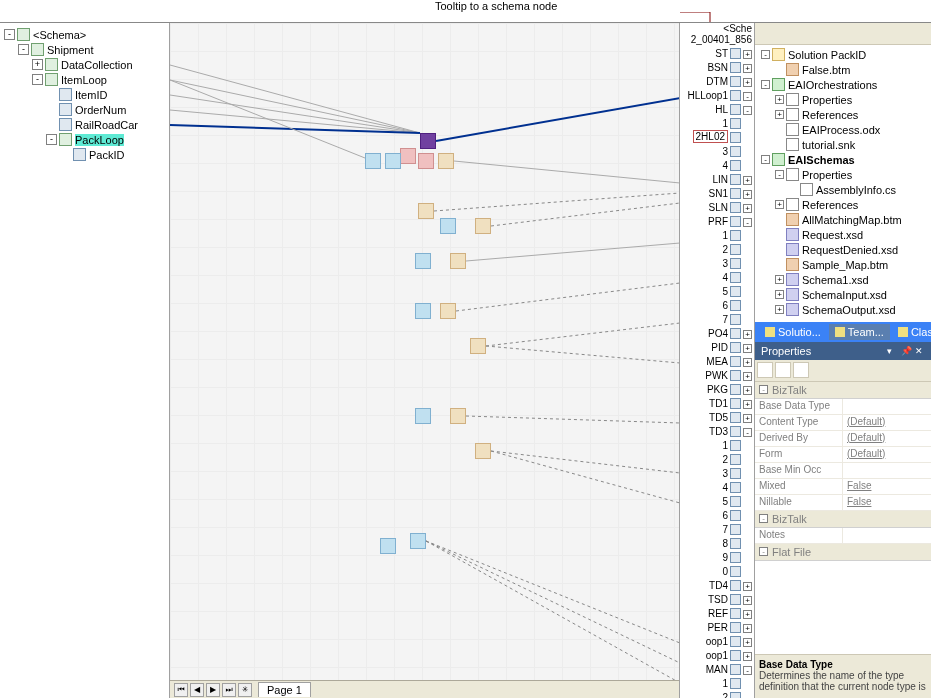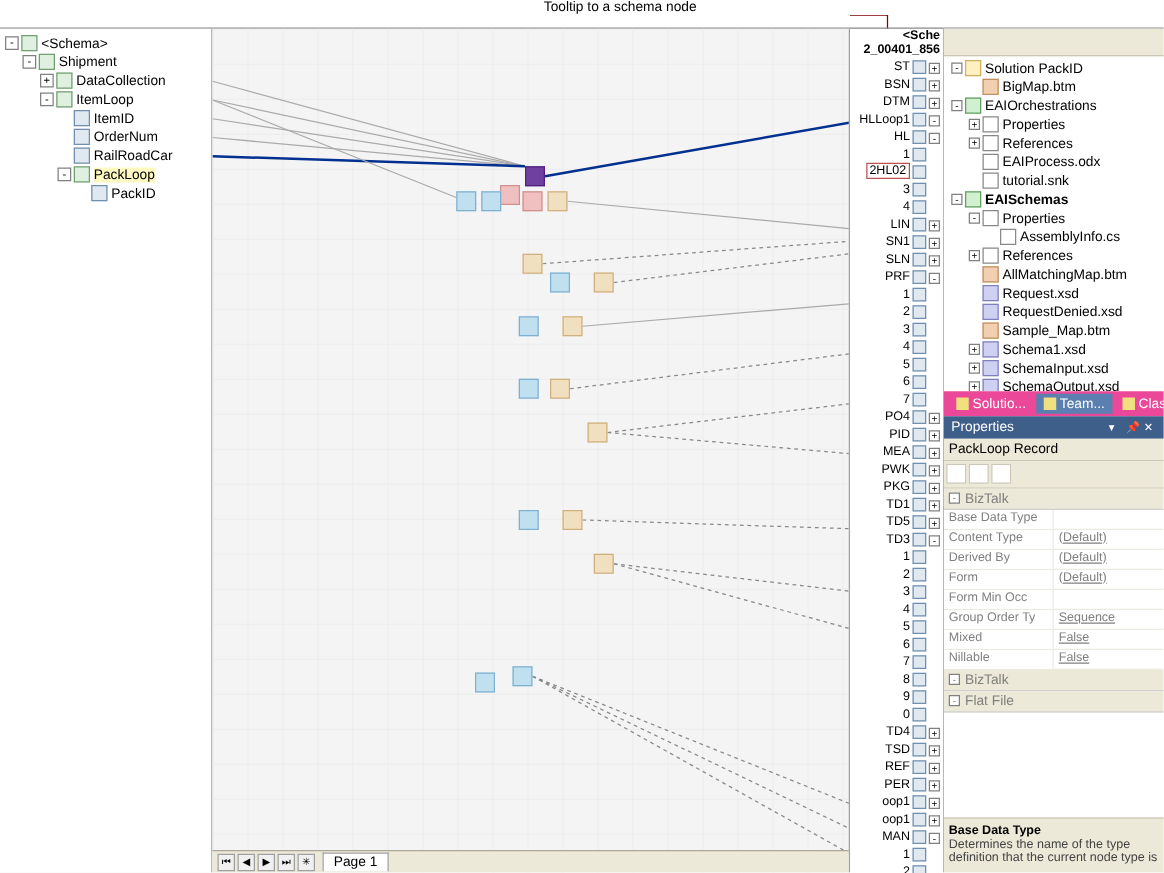--- a/index.html
+++ b/index.html
@@ -16,21 +16,21 @@
   .tree-row .exp { width: 11px; height: 11px; border: 1px solid #808080; background: #fff; font-size: 9px; line-height: 9px; text-align: center; margin-right: 2px; cursor: pointer; color: #000; }
   .tree-row .icon { width: 13px; height: 13px; margin-right: 3px; }
   .tree-row .lbl { }
   .ic-rec { background: #e0f0e0; border: 1px solid #70a070; }
   .ic-field { background: #e0e8f0; border: 1px solid #7090b0; }
   .pad1 { padding-left: 0; }
   .pad2 { padding-left: 14px; }
   .pad3 { padding-left: 28px; }
   .pad4 { padding-left: 42px; }
   .pad5 { padding-left: 56px; }
-  .selected .lbl { background: #fef9c3; }
+  .selected .lbl { background: #5eead4; }
 
   
   .canvas { flex: 1; background: #f4f4f4; position: relative; border-right: 1px solid #a0a0a0; }
   .grid { position: absolute; inset: 0; background-image:
     linear-gradient(to right, #ececec 1px, transparent 1px),
     linear-gradient(to bottom, #ececec 1px, transparent 1px);
     background-size: 28px 28px; }
   .functoid { position: absolute; width: 16px; height: 16px; border: 1px solid #888; }
   .f-purple { background: #7040a0; border-color: #502080; }
   .f-blue { background: #c0e0f0; border-color: #80b0d0; }
@@ -45,41 +45,41 @@
   
   .right-tree { width: 75px; background: #fff; border-right: 1px solid #a0a0a0; overflow-y: auto; overflow-x: hidden; position: relative; }
   .right-tree::-webkit-scrollbar { width: 16px; }
   .right-tree::-webkit-scrollbar-track { background: #ece9d8; }
   .right-tree::-webkit-scrollbar-thumb { background: #cdc8b5; border: 1px solid #aca899; }
   .right-row { display: flex; align-items: flex-end; height: 14px; justify-content: flex-end; padding-right: 2px; white-space: nowrap; }
   .right-row .lbl2 { margin-right: 2px; font-size: 10px; }
   .right-row .icon2 { width: 11px; height: 11px; background: #e0e8f0; border: 1px solid #7090b0; margin-right: 2px; }
   .right-row .exp2 { width: 9px; height: 9px; border: 1px solid #808080; background: #fff; font-size: 8px; line-height: 7px; text-align: center; }
   .right-hl { border: 1px solid #c05050; padding: 0 2px; }
-  .right-title { text-align: right; font-size: 10px; padding-right: 2px; white-space: nowrap; font-weight: bold; }
+  .right-title { text-align: right; font-size: 10px; padding-right: 2px; white-space: nowrap; }
 
   
   .sol-panel { width: 176px; background: #fff; display: flex; flex-direction: column; }
   .sol-toolbar { height: 22px; background: #ece9d8; border-bottom: 1px solid #cdc8b5; }
   .sol-tree { flex: 1; padding: 2px; overflow: hidden; }
   .sol-row { display: flex; align-items: center; height: 15px; white-space: nowrap; }
   .sol-row .exp3 { width: 9px; height: 9px; border: 1px solid #808080; background: #fff; font-size: 8px; line-height: 7px; text-align: center; margin-right: 2px; cursor: pointer; }
   .sol-row .ic3 { width: 13px; height: 13px; margin-right: 3px; }
   .ic-sol { background: #fff0c0; border: 1px solid #d0b060; }
   .ic-csp { background: #d0f0d0; border: 1px solid #60a060; }
   .ic-file { background: #fff; border: 1px solid #888; }
   .ic-map { background: #f0d0b0; border: 1px solid #c09060; }
   .ic-xsd { background: #d0d0f0; border: 1px solid #8080c0; }
   .sol-row .lbl3 { font-size: 11px; }
   .bold { font-weight: bold; }
   .spad1 { padding-left: 4px; }
   .spad2 { padding-left: 18px; }
   .spad3 { padding-left: 32px; }
 
-  .tab-strip { height: 20px; background: #ec4899; display: flex; align-items: center; padding: 0 4px; gap: 2px; }
+  .tab-strip { height: 20px; background: #3b82f6; display: flex; align-items: center; padding: 0 4px; gap: 2px; }
   .tab-strip .tab2 { padding: 2px 6px; color: #fff; font-size: 10px; cursor: pointer; display: flex; align-items: center; gap: 3px; }
   .tab-strip .tab2.active { background: #5a7fb0; }
   .tab-strip .ticon { width: 10px; height: 10px; background: #f0e080; }
 
   
   .prop-header { background: #3e5f8a; color: #fff; padding: 2px 6px; display: flex; justify-content: space-between; align-items: center; height: 18px; }
   .prop-header .pins { display: flex; gap: 4px; }
   .prop-header .pin-ic { width: 10px; height: 10px; color: #fff; font-size: 9px; }
   .prop-sub { background: #ece9d8; padding: 2px 4px; border-bottom: 1px solid #cdc8b5; height: 18px; display: flex; align-items: center; }
   .prop-toolbar { background: #ece9d8; padding: 2px; border-bottom: 1px solid #cdc8b5; height: 22px; display: flex; gap: 2px; }
@@ -451,21 +451,21 @@
     <div class="sol-toolbar"></div>
     <div class="sol-tree" id="sol-tree">
         <div class="sol-row spad1">
           <span class="exp3">-</span>
           <span class="ic3 ic-sol"></span>
           <span class="lbl3">Solution PackID</span>
         </div>
         <div class="sol-row spad2">
           <span style="width: 11px; display: inline-block;"></span>
           <span class="ic3 ic-map"></span>
-          <span class="lbl3">BigMap.btm</span>
+          <span class="lbl3">False.btm</span>
         </div>
         <div class="sol-row spad1">
           <span class="exp3">-</span>
           <span class="ic3 ic-csp"></span>
           <span class="lbl3">EAIOrchestrations</span>
         </div>
         <div class="sol-row spad2">
           <span class="exp3">+</span>
           <span class="ic3 ic-file"></span>
           <span class="lbl3">Properties</span>
@@ -557,23 +557,20 @@
         </div>
       </div>
 
     <div class="prop-header">
       <span>Properties</span>
       <span class="pins">
         <span class="pin-ic">▾</span>
         <span class="pin-ic">📌</span>
         <span class="pin-ic">✕</span>
       </span>
-    </div>
-    <div class="prop-sub">
-      <span>PackLoop Record</span>
     </div>
     <div class="prop-toolbar">
       <div class="tb-ic"></div>
       <div class="tb-ic"></div>
       <div class="tb-ic"></div>
     </div>
     <div class="prop-grid" id="prop-grid">
         <div class="prop-cat">
           <span class="cexp">-</span>
           <span>BizTalk</span>
@@ -588,38 +585,38 @@
         </div>
         <div class="prop-row">
           <div class="pname">Derived By</div>
           <div class="pval">(Default)</div>
         </div>
         <div class="prop-row">
           <div class="pname">Form</div>
           <div class="pval">(Default)</div>
         </div>
         <div class="prop-row">
-          <div class="pname">Form Min Occ</div>
+          <div class="pname">Base Min Occ</div>
           <div class="pval"></div>
-        </div>
-        <div class="prop-row">
-          <div class="pname">Group Order Ty</div>
-          <div class="pval">Sequence</div>
         </div>
         <div class="prop-row">
           <div class="pname">Mixed</div>
           <div class="pval">False</div>
         </div>
         <div class="prop-row">
           <div class="pname">Nillable</div>
           <div class="pval">False</div>
         </div>
         <div class="prop-cat">
           <span class="cexp">-</span>
           <span>BizTalk</span>
+        </div>
+        <div class="prop-row">
+          <div class="pname">Notes</div>
+          <div class="pval"></div>
         </div>
         <div class="prop-cat">
           <span class="cexp">-</span>
           <span>Flat File</span>
         </div>
       </div>
     <div class="prop-desc">
       <div class="dtitle">Base Data Type</div>
       <div class="dtext">Determines the name of the type definition that the current node type is ...</div>
     </div>

